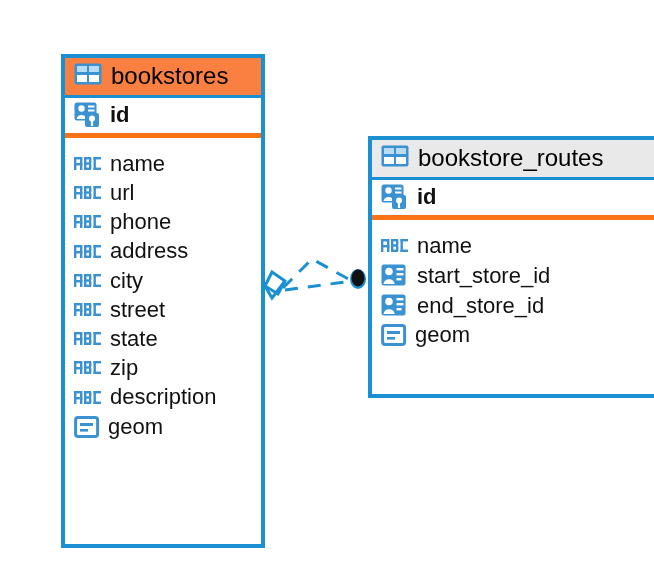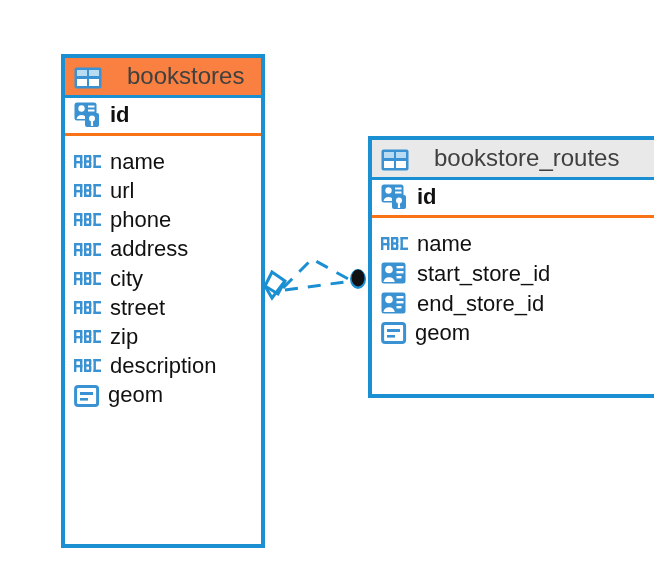--- a/index.html
+++ b/index.html
@@ -26,34 +26,34 @@
   
   .entity {
     position: absolute;
     background: #ffffff;
     border: 4px solid #1a8fd1;
     z-index: 3;
   }
 
   .entity-header {
     display: flex;
-    align-items: flex-end;
-    gap: 25px;
+    align-items: flex-start;
+    gap: 9px;
     padding: 5px 9px 6px 9px;
     font-size: 24px;
-    color: #404040;
+    color: #000000;
     line-height: 1.08;
     white-space: nowrap;
   }
   .entity-header.accent-orange { background: #f98040; }
   .entity-header.accent-gray   { background: #e9e9e9; }
 
   .pk-section {
     border-top: 3px solid #1a8fd1;
-    border-bottom: 3px solid #f97316;
+    border-bottom: 5px solid #f97316;
   }
 
   .field-row {
     display: flex;
     align-items: center;
     gap: 8px;
     padding: 2px 9px 3px 9px;
     font-size: 22px;
     color: #111111;
     line-height: 1.1;
@@ -280,20 +280,42 @@
                 <rect x="15" y="9" width="2.4" height="5"></rect>
               <rect x="19.5" y="2" width="7.5" height="2.4"></rect>
               <rect x="19.5" y="2" width="2.4" height="13"></rect>
               <rect x="19.5" y="12.6" width="7.5" height="2.4"></rect>
             </g>
           </svg>
         </span>
         <span class="field-label">street</span>
       </div>
 
+      <div class="field-row">
+        <span class="icn icn-abc">
+          <svg viewBox="0 0 28 18" xmlns="http://www.w3.org/2000/svg">
+            <g fill="#3a92d2">
+              <rect x="0" y="4" width="2.4" height="11"></rect>
+                <rect x="6" y="4" width="2.4" height="11"></rect>
+              <rect x="0" y="2" width="8.4" height="2.4"></rect>
+                <rect x="0" y="8" width="8.4" height="2.4"></rect>
+              <rect x="10" y="2" width="2.4" height="13"></rect>
+              <rect x="10" y="2" width="7" height="2.4"></rect>
+                <rect x="10" y="7.3" width="7" height="2.4"></rect>
+              <rect x="10" y="12.6" width="7" height="2.4"></rect>
+              <rect x="15" y="3" width="2.4" height="5"></rect>
+                <rect x="15" y="9" width="2.4" height="5"></rect>
+              <rect x="19.5" y="2" width="7.5" height="2.4"></rect>
+              <rect x="19.5" y="2" width="2.4" height="13"></rect>
+              <rect x="19.5" y="12.6" width="7.5" height="2.4"></rect>
+            </g>
+          </svg>
+        </span>
+        <span class="field-label">state</span>
+      </div>
 
       <div class="field-row">
         <span class="icn icn-abc">
           <svg viewBox="0 0 28 18" xmlns="http://www.w3.org/2000/svg">
             <g fill="#3a92d2">
               <rect x="0" y="4" width="2.4" height="11"></rect>
                 <rect x="6" y="4" width="2.4" height="11"></rect>
               <rect x="0" y="2" width="8.4" height="2.4"></rect>
                 <rect x="0" y="8" width="8.4" height="2.4"></rect>
               <rect x="10" y="2" width="2.4" height="13"></rect>

